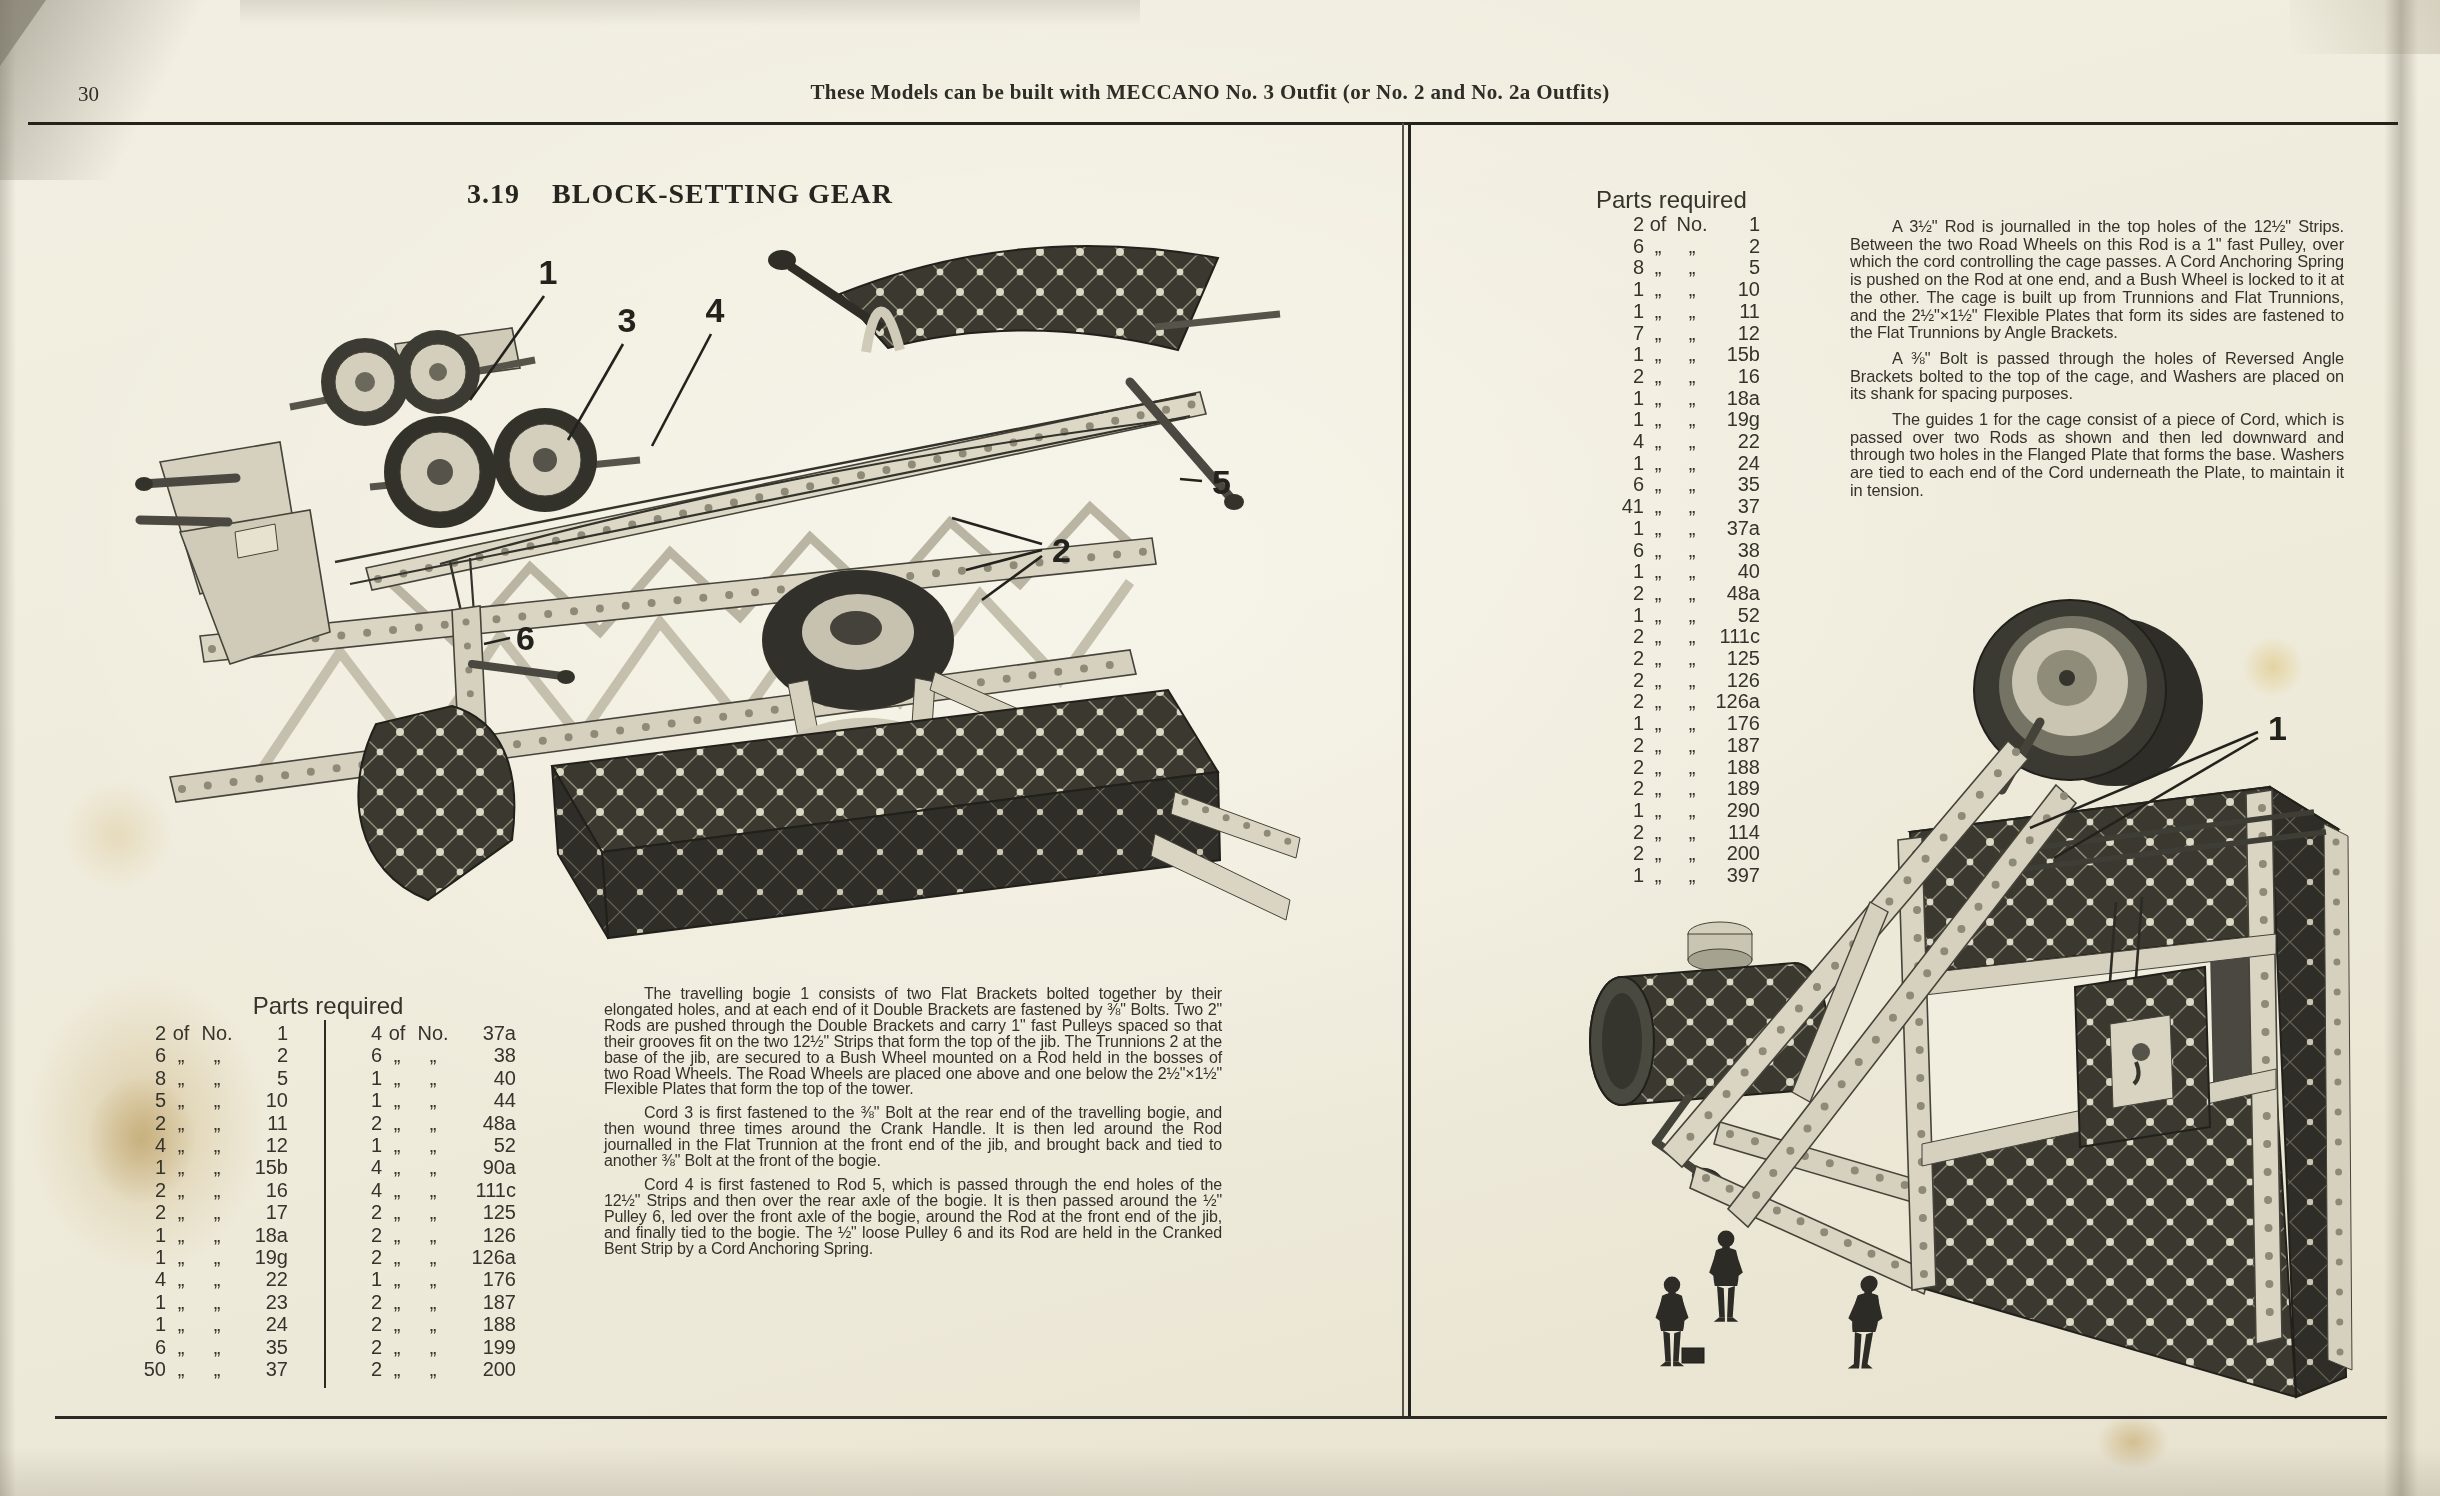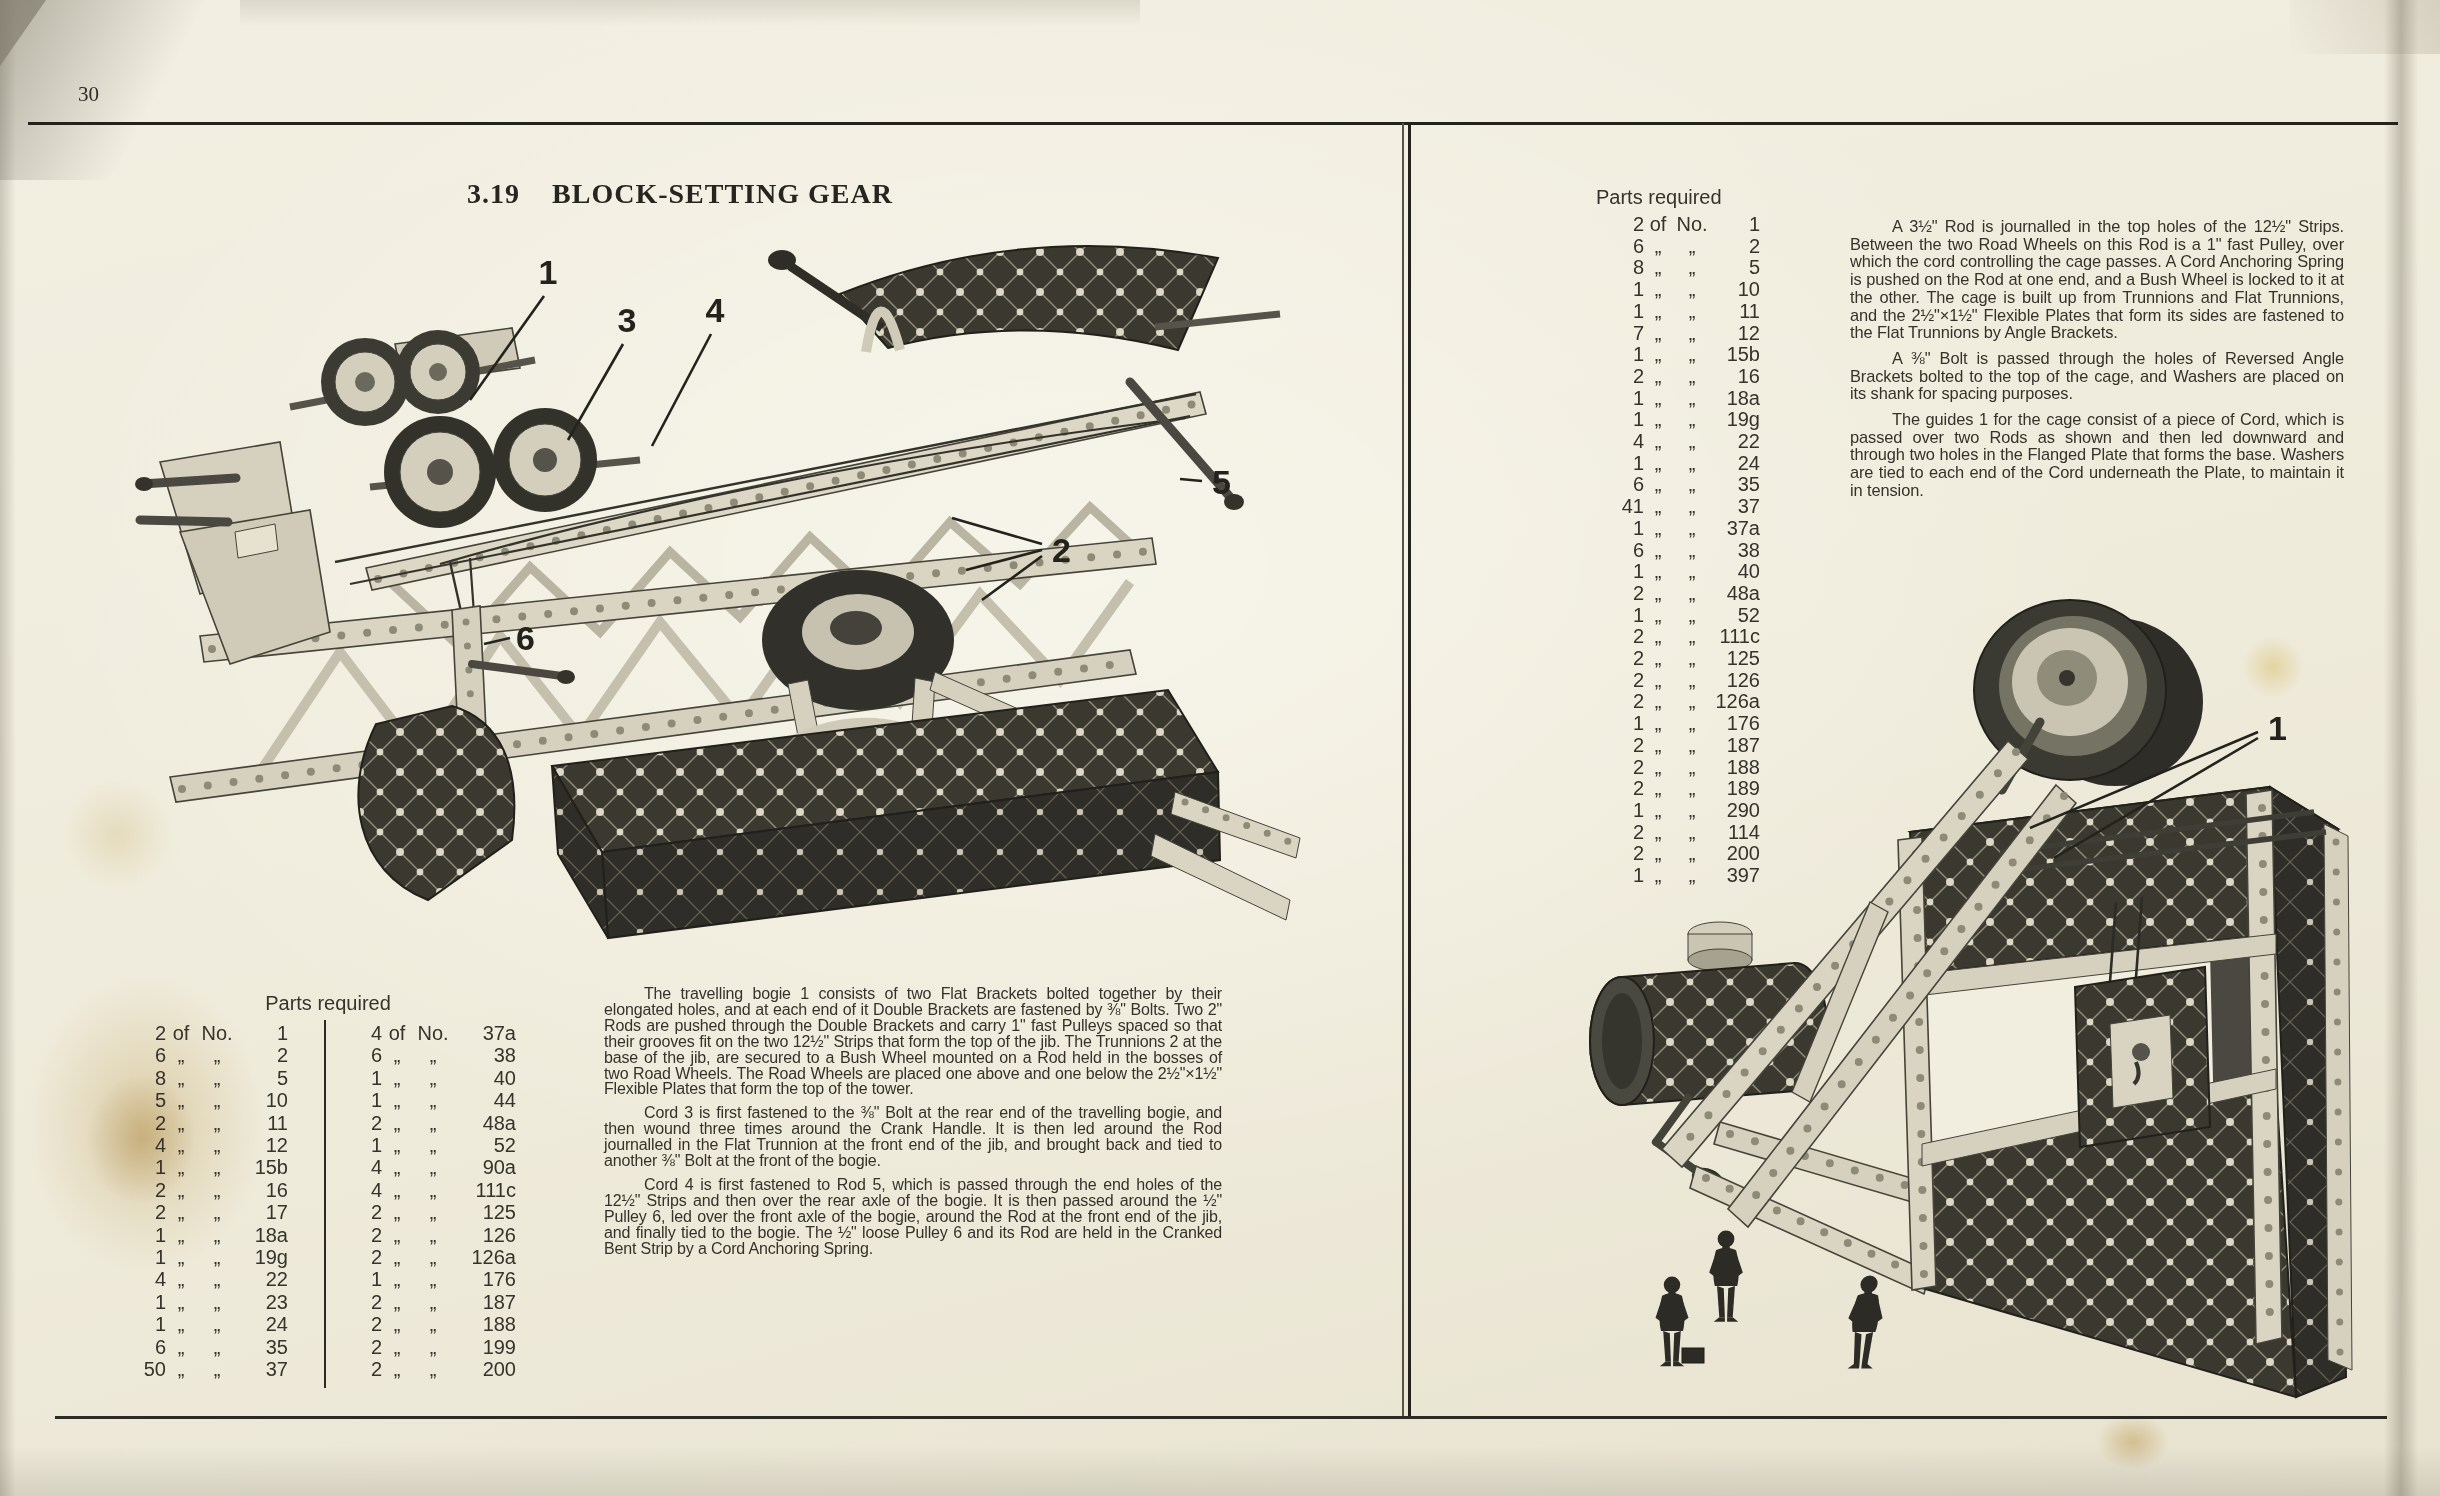--- a/index.html
+++ b/index.html
@@ -18,21 +18,21 @@
   .rule-top{left:28px;top:122px;width:2370px;height:3px;background:#23221c;}
   .rule-bottom{left:55px;top:1416px;width:2332px;height:2.6px;background:#2c2a24;}
   .divider-thin{left:1402px;top:123px;width:1.6px;height:1296px;background:#55524a;}
   .divider{left:1408px;top:123px;width:3px;height:1296px;background:#23221c;}
   
   .model-title{font-size:28px;font-weight:bold;letter-spacing:1px;text-align:center;color:#26251f;}
   .model-title .num{margin-right:32px;margin-top:25px;}
   #crane-title{left:280px;top:178px;width:800px;}
   #pithead-title{left:1790px;top:174px;width:580px;}
   
-  .parts-heading{font-size:20px;color:#35332c;}
+  .parts-heading{font-size:24px;color:#35332c;}
   #crane-parts-heading{left:178px;top:992px;width:300px;text-align:center;}
   #pithead-parts-heading{left:1596px;top:186px;}
   .p-rows .p-row{display:grid;font-size:20px;color:#35332c;}
   .p-row span{display:block;white-space:nowrap;}
   .p-row .q{text-align:right;}
   .p-row .d{text-align:center;}
   .p-row .n{text-align:right;}
   #crane-parts-a{left:88px;top:1022px;}
   #crane-parts-a .p-row{grid-template-columns:78px 30px 42px 50px;line-height:22.4px;}
   #crane-parts-b{left:336px;top:1022px;}
@@ -89,20 +89,21 @@
   <div class="abs stain s-corner-tr"></div>
   <div class="abs stain s-blob1"></div>
   <div class="abs stain s-blob2"></div>
   <div class="abs stain s-blob3"></div>
   <div class="abs stain s-spot1"></div>
   <div class="abs stain s-spot2"></div>
   <div class="abs stain s-fold"></div>
   <div class="abs stain s-bottom"></div>
 
   <div class="abs serif page-num">30</div>
+  <div class="abs serif header-title">These Models can be built with MECCANO No. 3 Outfit (or No. 2 and No. 2a Outfits)</div>
   <div class="abs rule-top"></div>
   <div class="abs divider-thin"></div>
   <div class="abs divider"></div>
   <div class="abs rule-bottom"></div>
 
   <div class="abs serif model-title" id="crane-title">
     <span class="num">3.19</span><span>BLOCK-SETTING GEAR</span>
   </div>
 
   <svg class="illus" style="left:140px;top:232px;width:1170px;height:730px" viewBox="0 0 1170 730">

